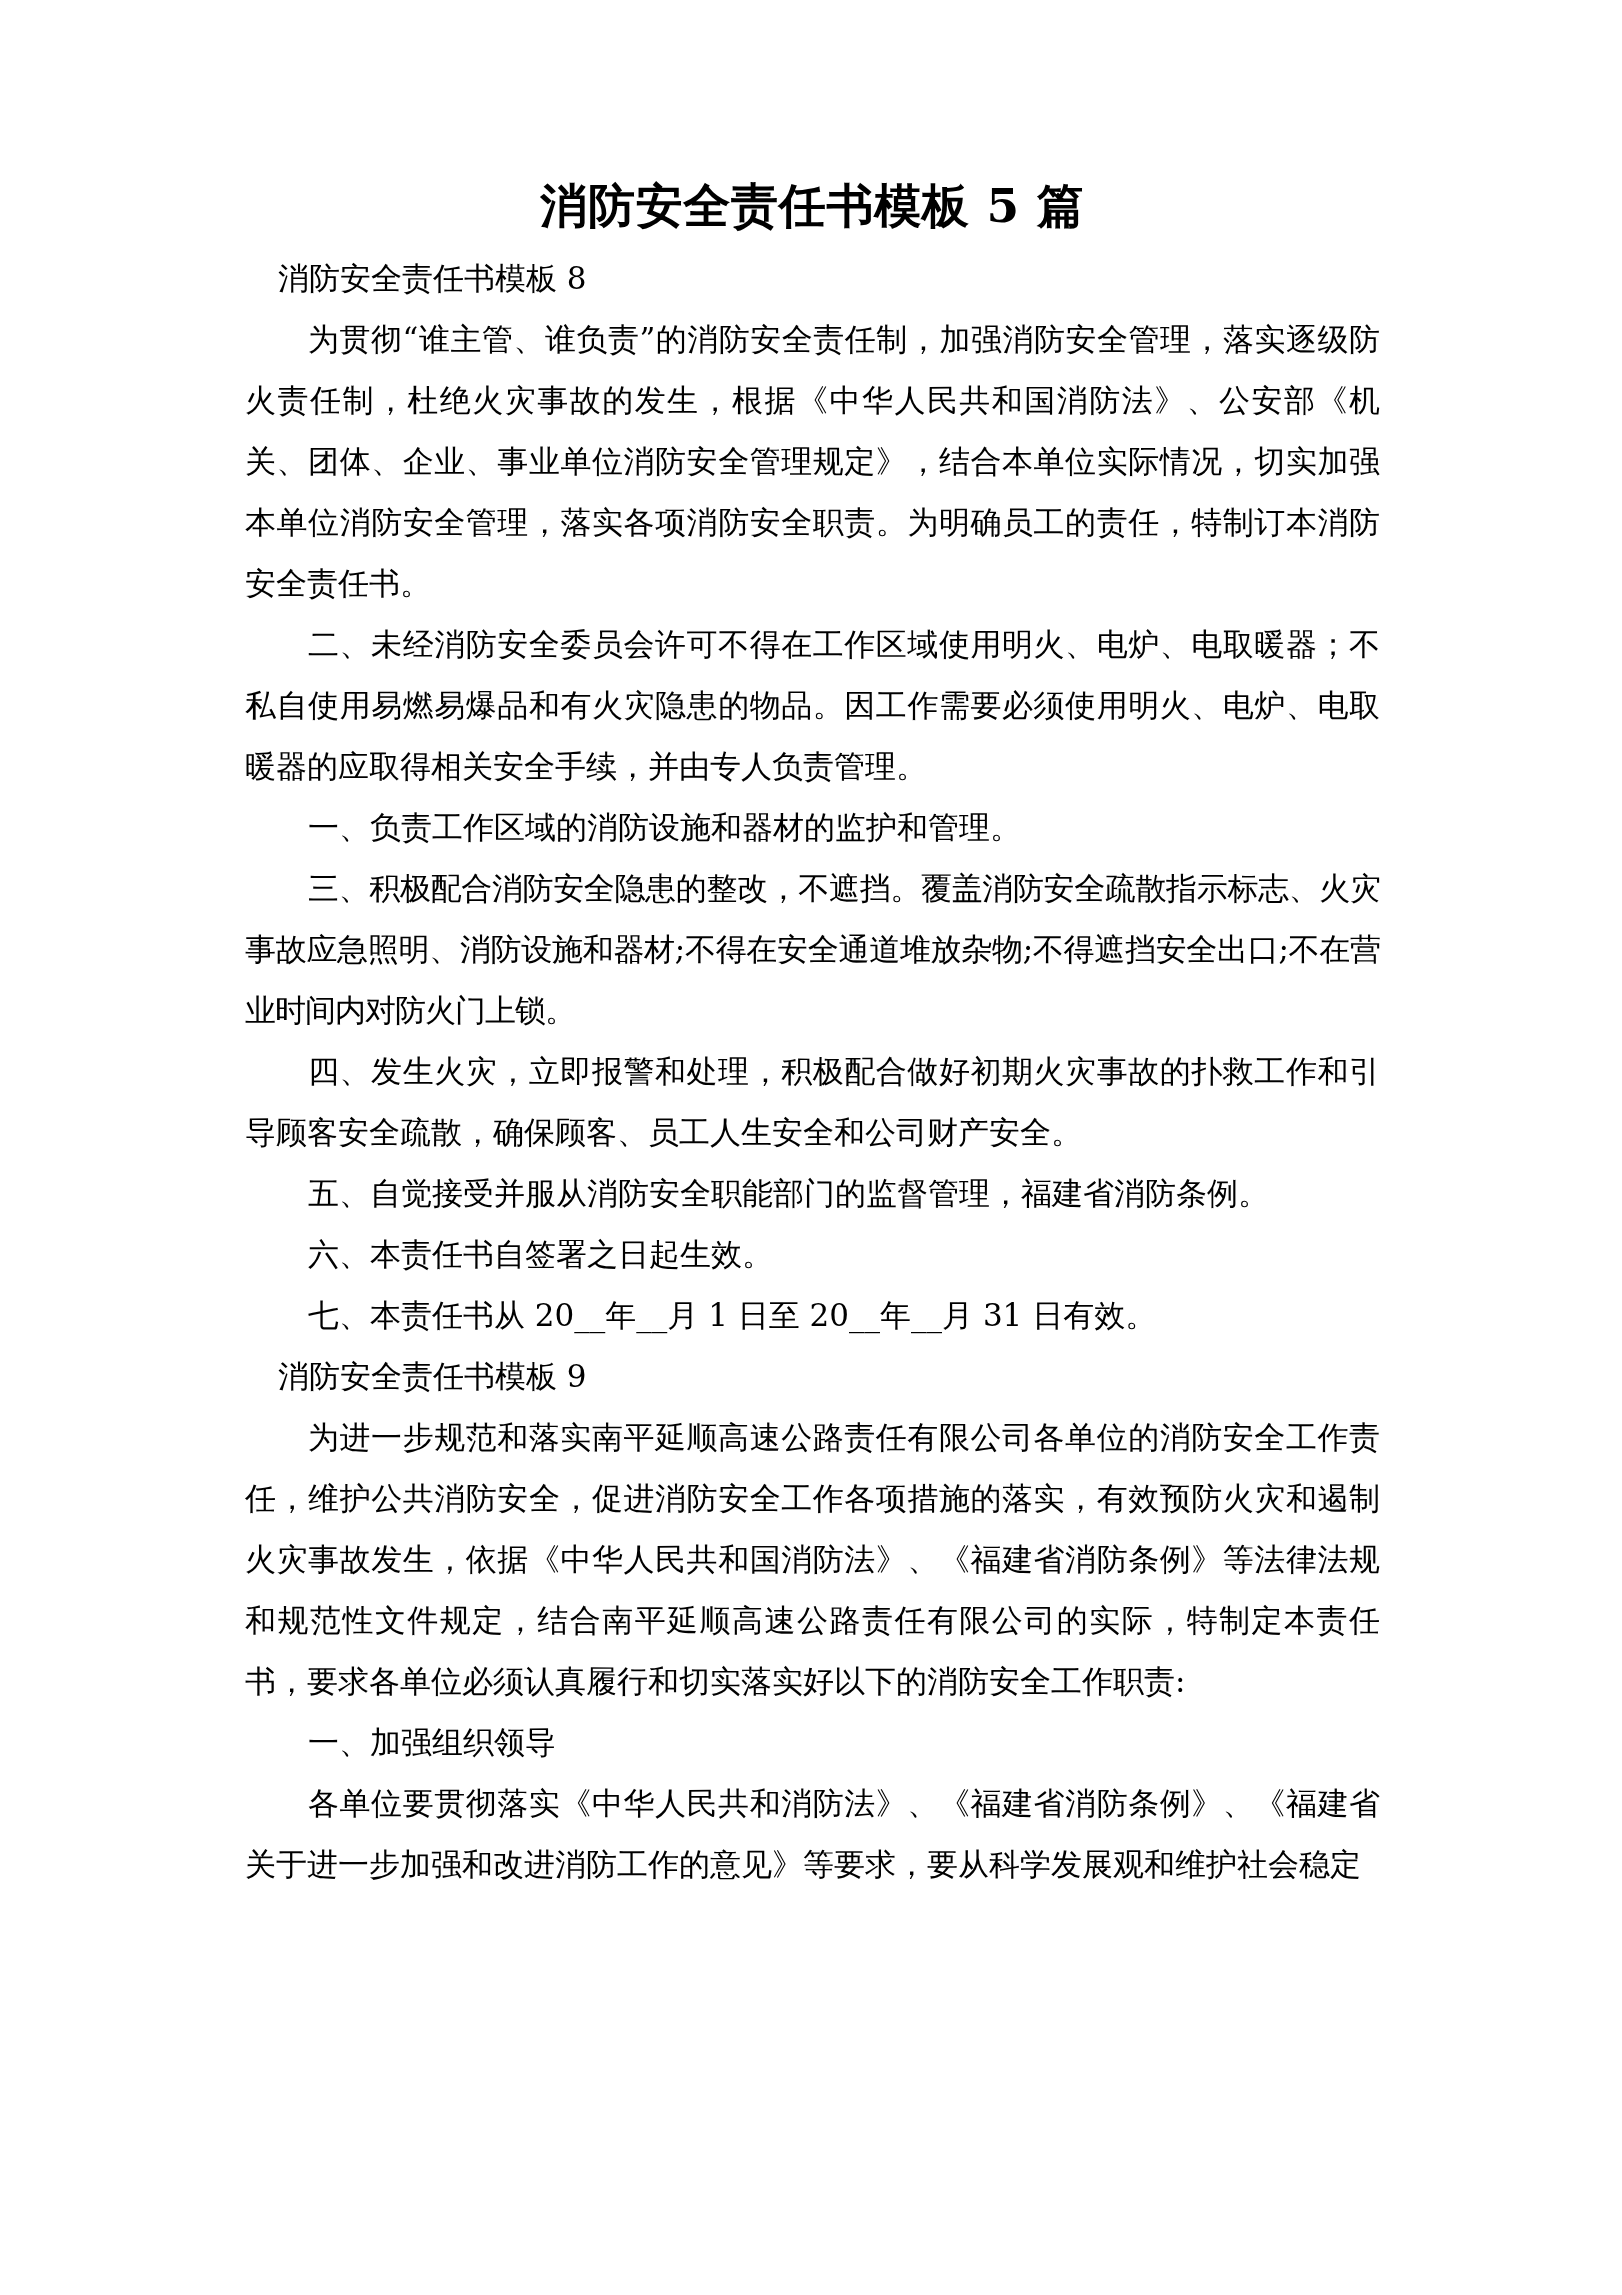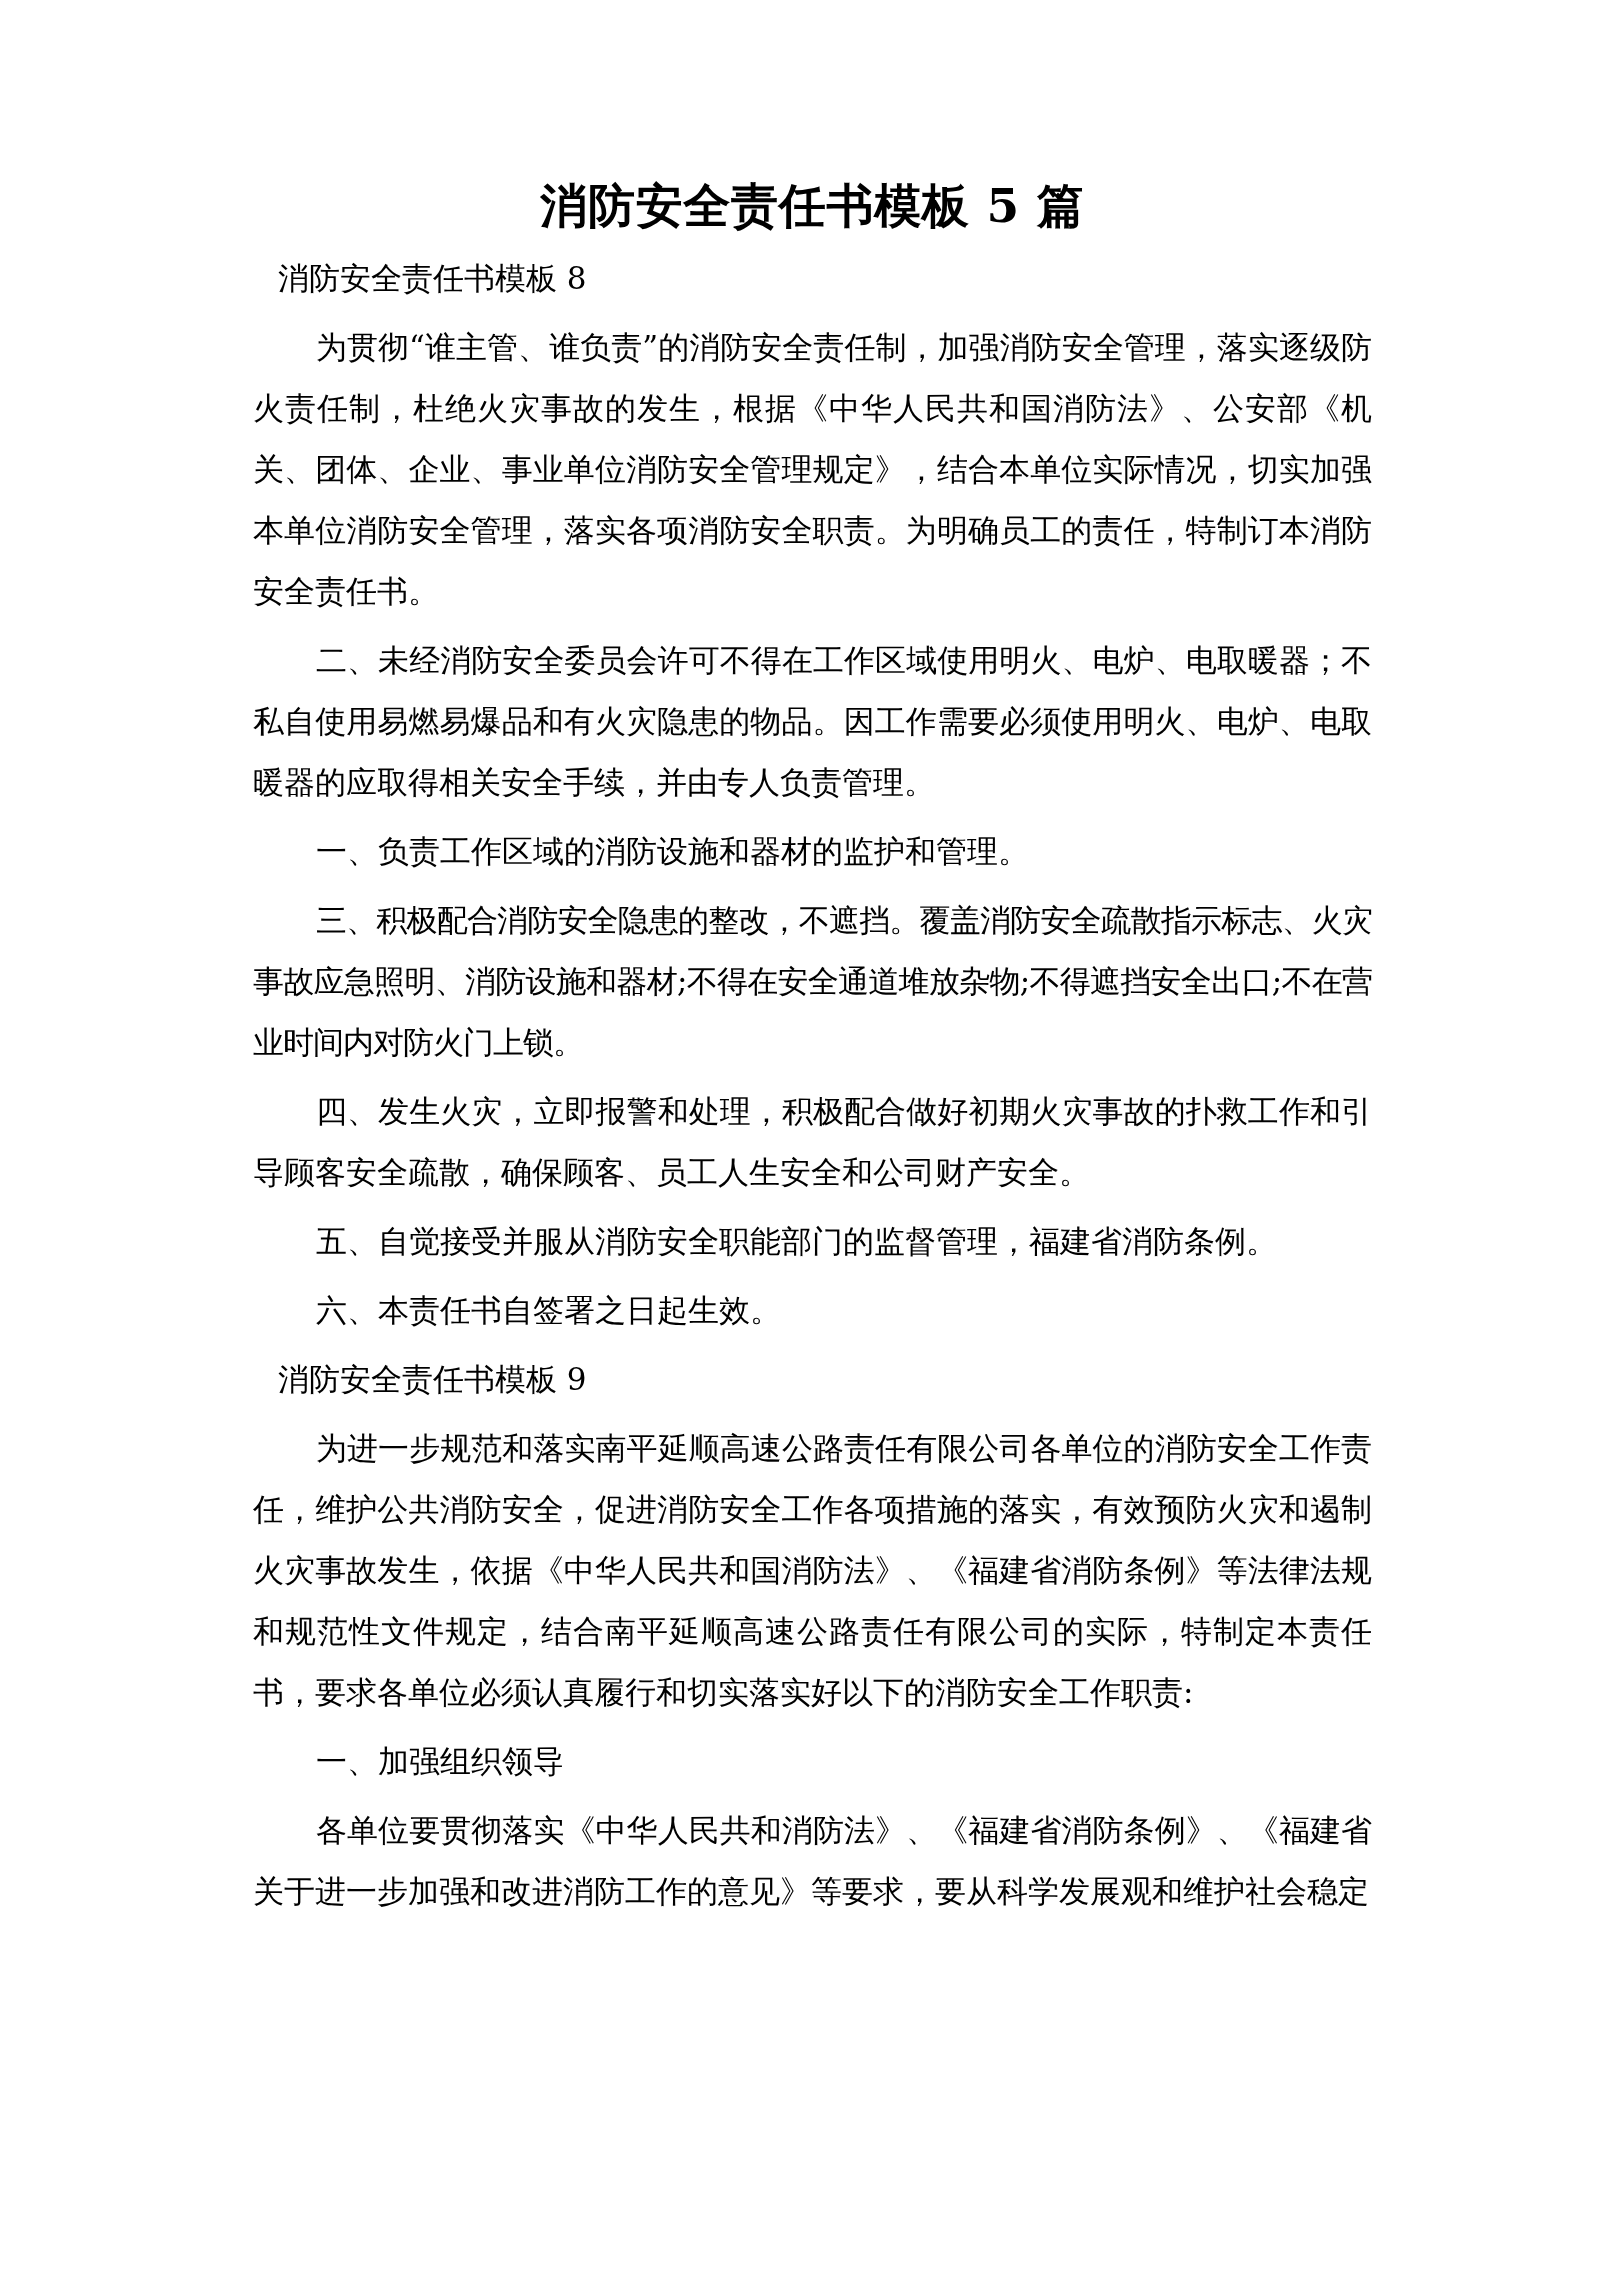--- a/index.html
+++ b/index.html
@@ -39,21 +39,21 @@
     line-height: 61px;
     text-indent: 33px;
     margin: 0;
     text-align: justify;
     text-justify: inter-character;
   }
   p.body-para {
     font-size: 31px;
     line-height: 61px;
     text-indent: 63px;
-    margin: 8px;
+    margin: 0;
     text-align: justify;
     text-justify: inter-character;
     word-break: break-all;
   }
   p.body-para.tight {
     letter-spacing: -1px;
   }
 </style>
 </head>
 <body>
@@ -64,20 +64,21 @@
     <h1 class="doc-title">消防安全责任书模板 5 篇</h1>
 
     <div class="section-heading">消防安全责任书模板 8</div>
     <p class="body-para">为贯彻“谁主管、谁负责”的消防安全责任制，加强消防安全管理，落实逐级防火责任制，杜绝火灾事故的发生，根据《中华人民共和国消防法》、公安部《机关、团体、企业、事业单位消防安全管理规定》，结合本单位实际情况，切实加强本单位消防安全管理，落实各项消防安全职责。为明确员工的责任，特制订本消防安全责任书。</p>
     <p class="body-para">二、未经消防安全委员会许可不得在工作区域使用明火、电炉、电取暖器；不私自使用易燃易爆品和有火灾隐患的物品。因工作需要必须使用明火、电炉、电取暖器的应取得相关安全手续，并由专人负责管理。</p>
     <p class="body-para">一、负责工作区域的消防设施和器材的监护和管理。</p>
     <p class="body-para tight">三、积极配合消防安全隐患的整改，不遮挡。覆盖消防安全疏散指示标志、火灾事故应急照明、消防设施和器材;不得在安全通道堆放杂物;不得遮挡安全出口;不在营业时间内对防火门上锁。</p>
     <p class="body-para">四、发生火灾，立即报警和处理，积极配合做好初期火灾事故的扑救工作和引导顾客安全疏散，确保顾客、员工人生安全和公司财产安全。</p>
     <p class="body-para">五、自觉接受并服从消防安全职能部门的监督管理，福建省消防条例。</p>
     <p class="body-para">六、本责任书自签署之日起生效。</p>
+    <p class="body-para">七、本责任书从 20__年__月 1 日至 20__年__月 31 日有效。</p>
 
     <div class="section-heading">消防安全责任书模板 9</div>
     <p class="body-para">为进一步规范和落实南平延顺高速公路责任有限公司各单位的消防安全工作责任，维护公共消防安全，促进消防安全工作各项措施的落实，有效预防火灾和遏制火灾事故发生，依据《中华人民共和国消防法》、《福建省消防条例》等法律法规和规范性文件规定，结合南平延顺高速公路责任有限公司的实际，特制定本责任书，要求各单位必须认真履行和切实落实好以下的消防安全工作职责:</p>
     <p class="body-para">一、加强组织领导</p>
     <p class="body-para">各单位要贯彻落实《中华人民共和消防法》、《福建省消防条例》、《福建省关于进一步加强和改进消防工作的意见》等要求，要从科学发展观和维护社会稳定</p>
 
   </div>
 </div>
 
 

